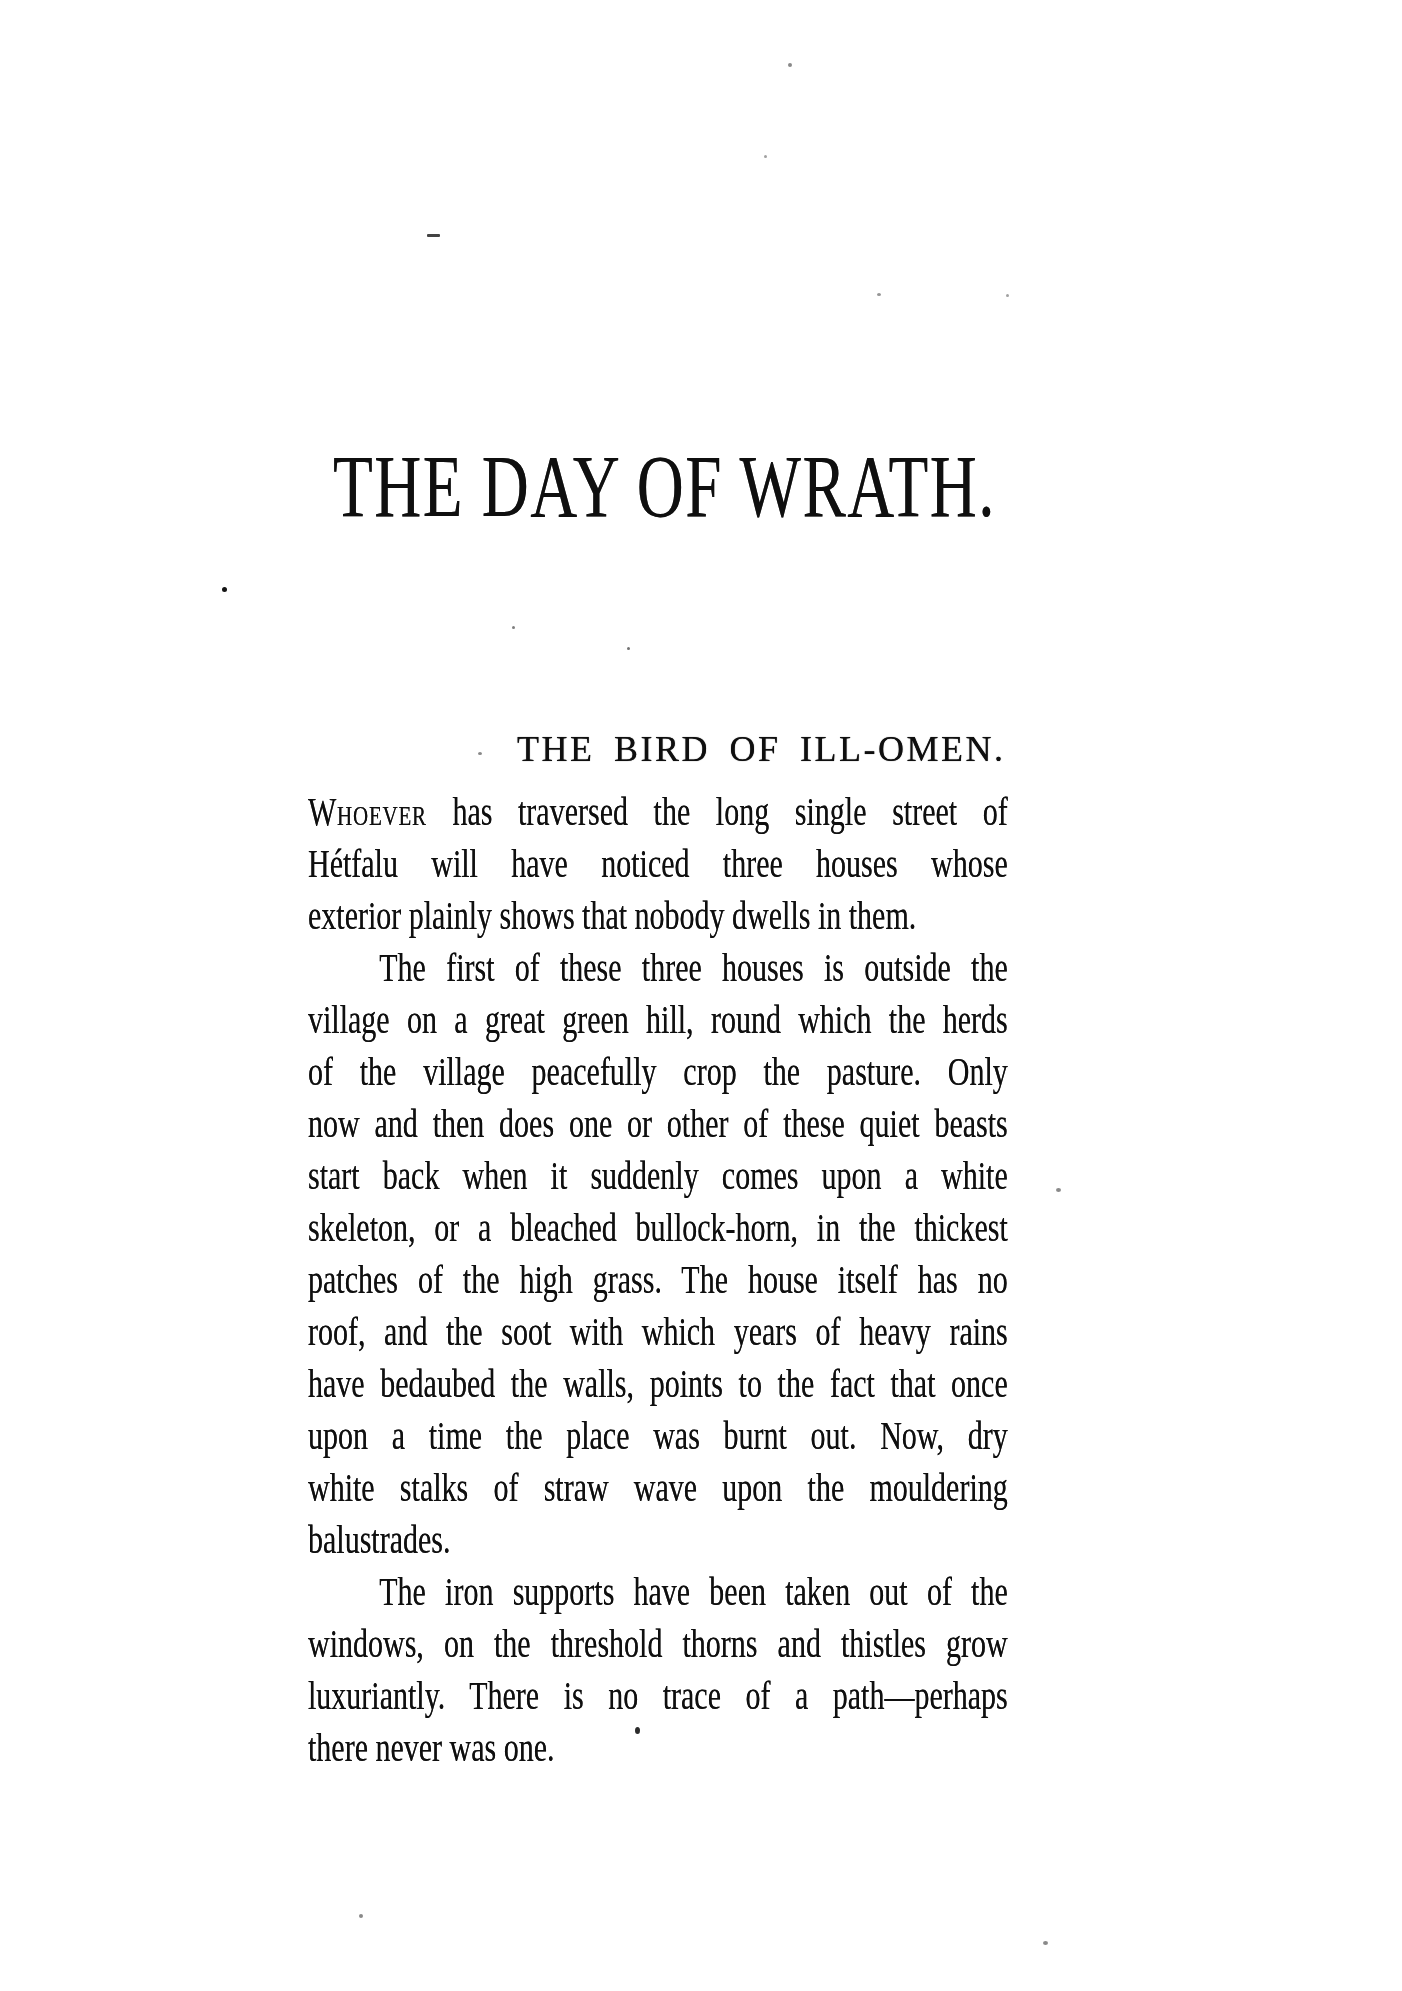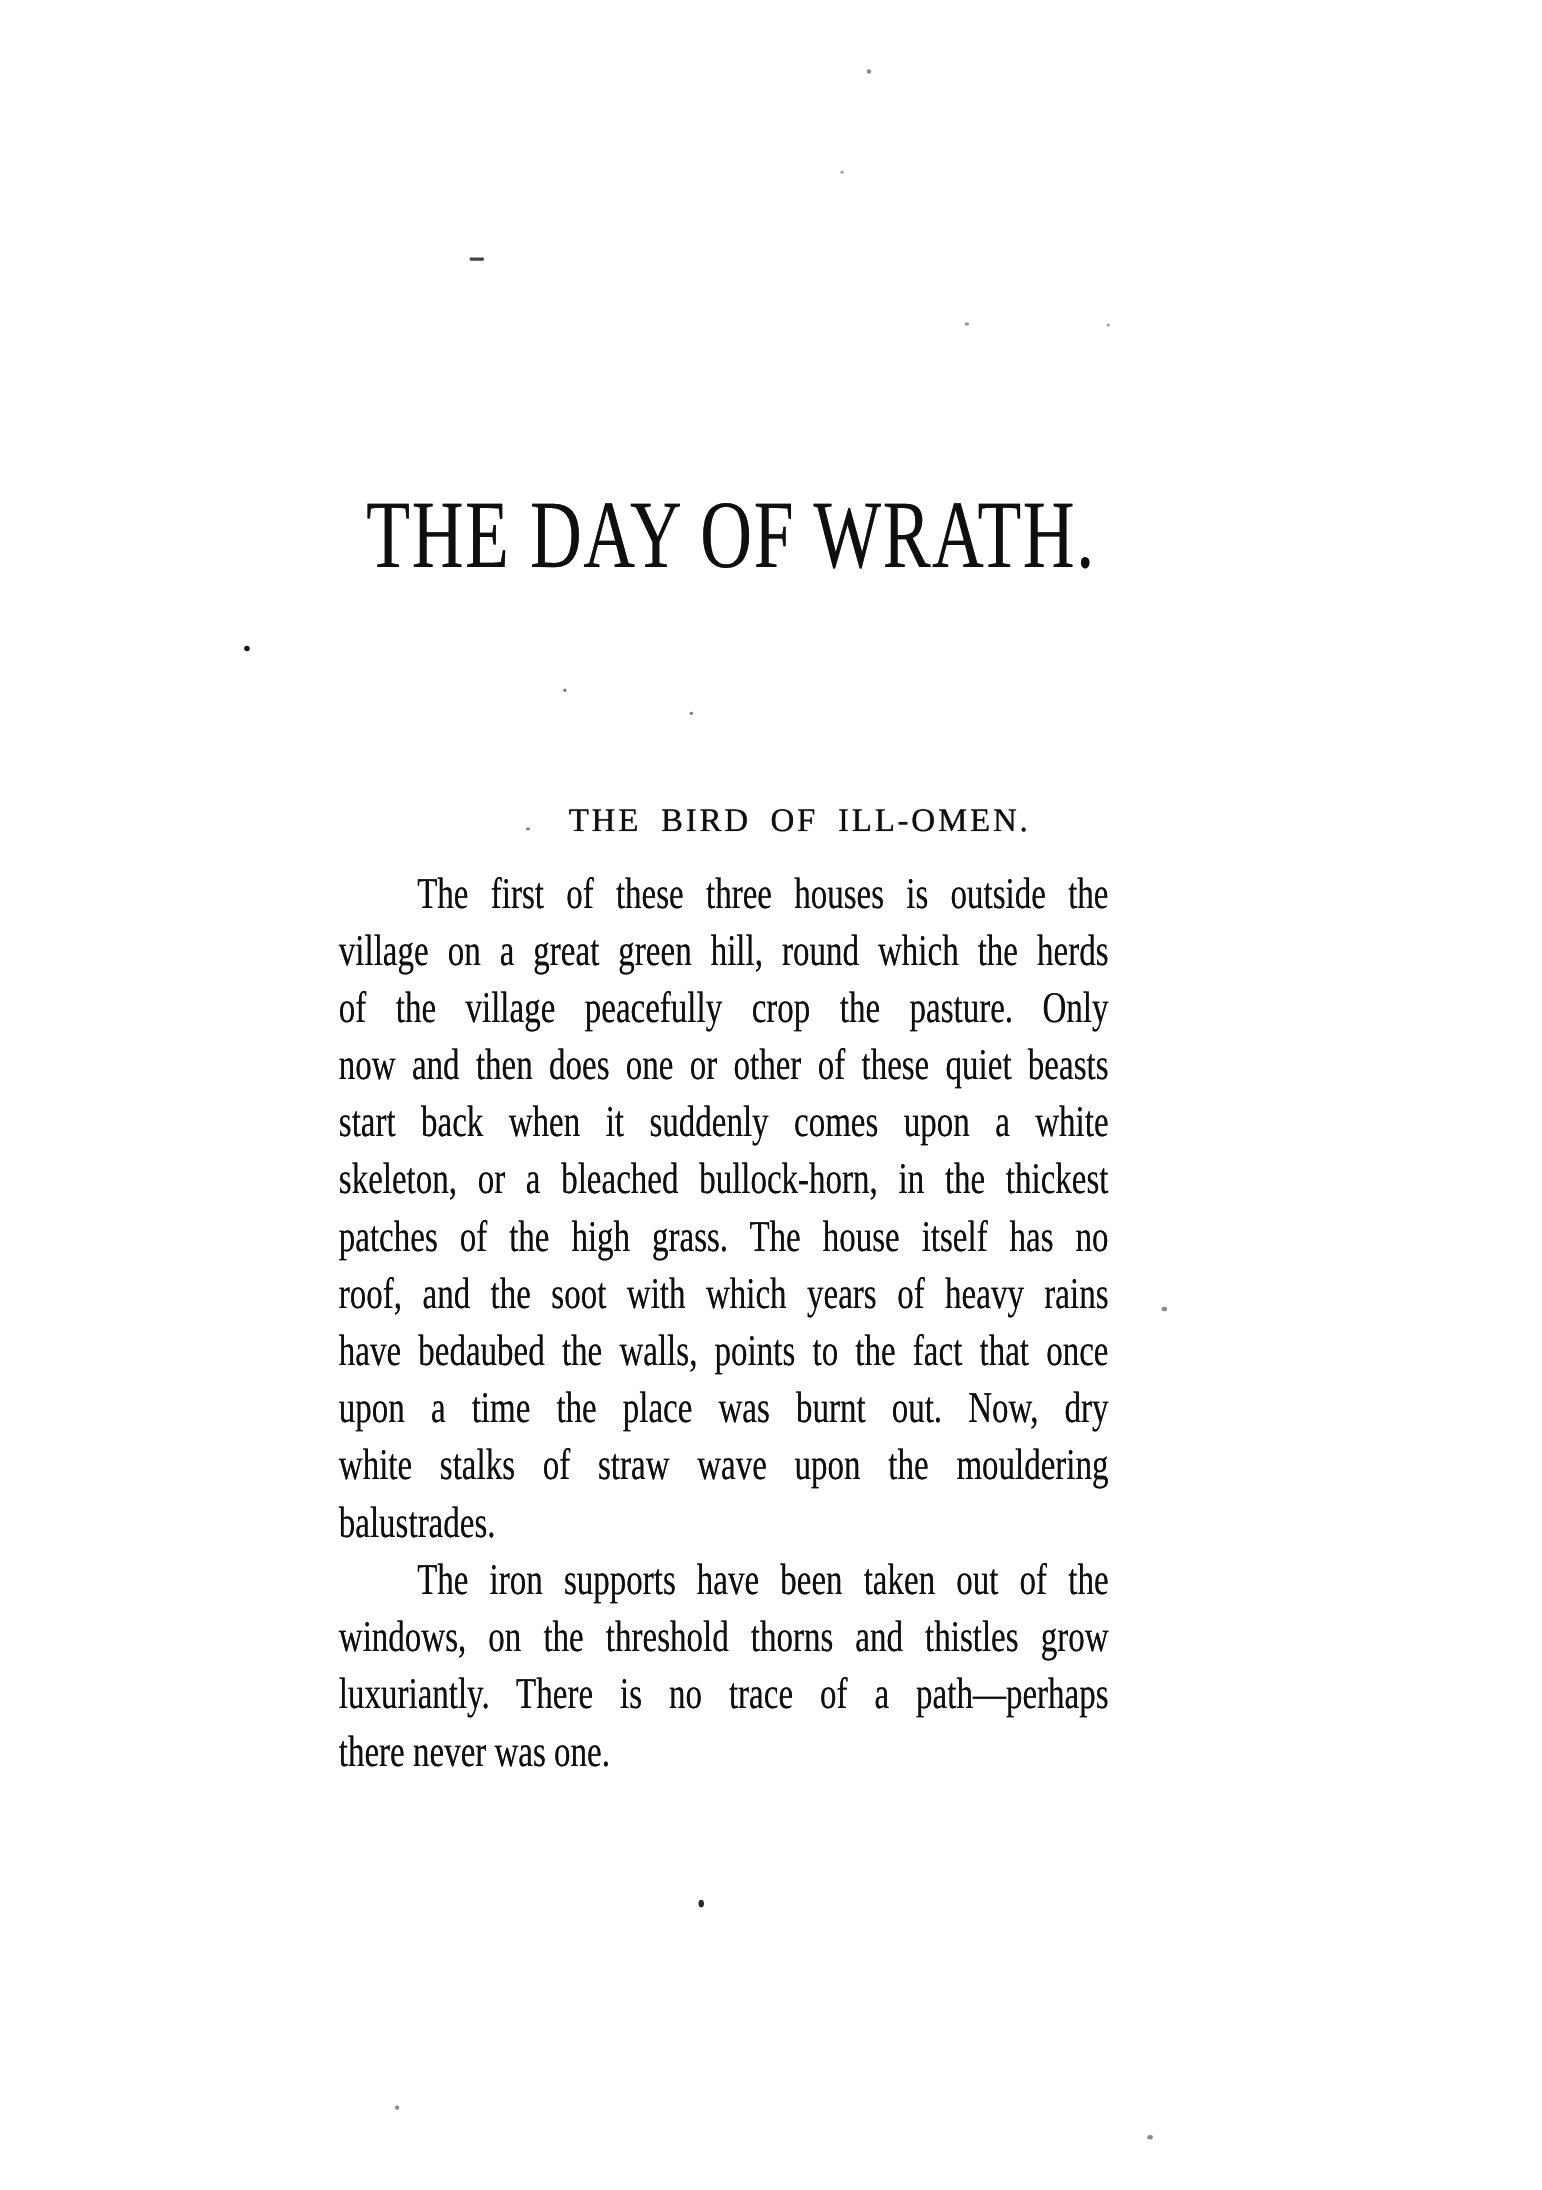--- a/index.html
+++ b/index.html
@@ -37,21 +37,21 @@
     letter-spacing: 2px;
     word-spacing: 10px;
     white-space: nowrap;
     text-shadow: 0 0 0.7px rgba(0,0,0,0.8);
   }
 
   .section-heading {
     position: absolute;
     left: 517px;
     top: 731px;
-    font-size: 30px;
+    font-size: 36px;
     line-height: 1;
     letter-spacing: 2.5px;
     word-spacing: 8px;
     white-space: nowrap;
     text-shadow: 0 0 0.8px rgba(0,0,0,0.9);
   }
 
   .body-text {
     position: absolute;
     left: 308px;
@@ -95,20 +95,25 @@
 
 <div class="page" style="background: rgb(255, 255, 255); color: rgb(15, 15, 15); text-decoration: underline;">
 
   <div class="book-title">THE DAY OF WRATH.</div>
 
 
   <div class="section-heading">THE BIRD OF ILL-OMEN.</div>
 
   <div class="body-text">
       <div class="paragraph">
+        <div class="line"><span class="smallcaps">Whoever</span> has traversed the long single street of</div>
+        <div class="line">Hétfalu will have noticed three houses whose</div>
+        <div class="line last">exterior plainly shows that nobody dwells in them.</div>
+      </div>
+      <div class="paragraph">
         <div class="line indent">The first of these three houses is outside the</div>
         <div class="line">village on a great green hill, round which the herds</div>
         <div class="line">of the village peacefully crop the pasture. Only</div>
         <div class="line">now and then does one or other of these quiet beasts</div>
         <div class="line">start back when it suddenly comes upon a white</div>
         <div class="line">skeleton, or a bleached bullock-horn, in the thickest</div>
         <div class="line">patches of the high grass. The house itself has no</div>
         <div class="line">roof, and the soot with which years of heavy rains</div>
         <div class="line">have bedaubed the walls, points to the fact that once</div>
         <div class="line">upon a time the place was burnt out. Now, dry</div>

